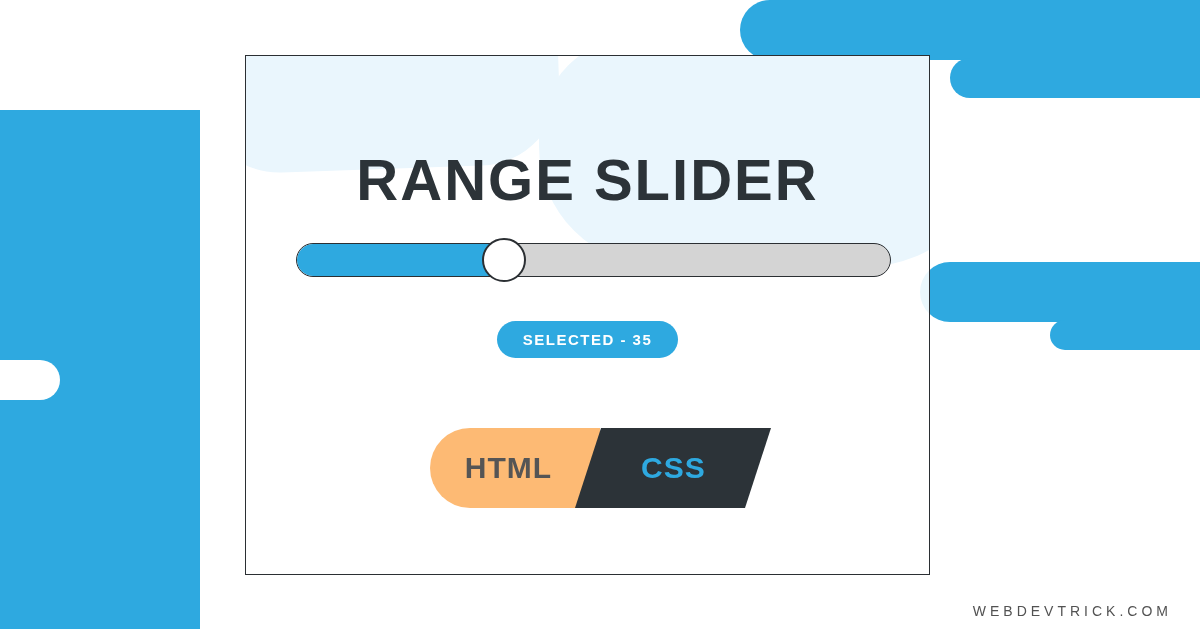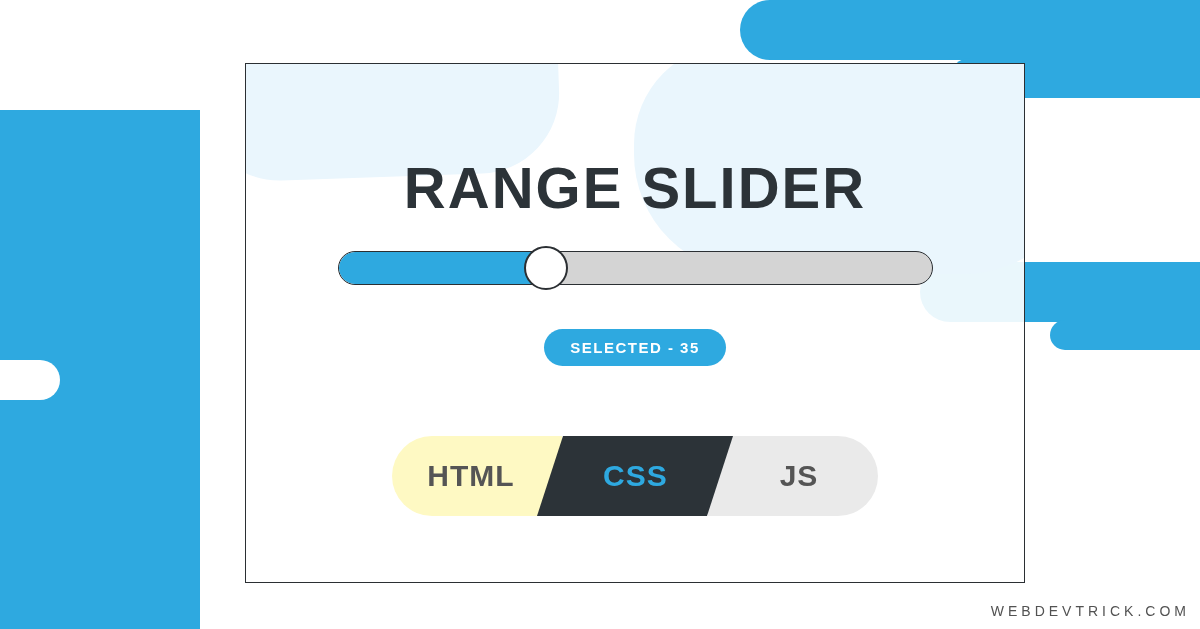--- a/index.html
+++ b/index.html
@@ -62,22 +62,22 @@
       top: 360px;
       width: 60px;
       height: 40px;
       background: #ffffff;
       border-radius: 0 20px 20px 0;
     }
     
     .card {
       position: absolute;
       left: 245px;
-      top: 63px;
-      width: 780px;
+      top: 55px;
+      width: 685px;
       height: 520px;
       border: 1px solid #2b2f33;
       background: rgba(255,255,255,0.9);
       backdrop-filter: none;
     }
     
     .card-blob-1 {
       position: absolute;
       left: -47px;
       top: -57px;
@@ -167,21 +167,21 @@
       display: flex;
       align-items: center;
       justify-content: center;
       font-size: 30px;
       font-weight: 700;
       letter-spacing: 1px;
       font-family: Arial, sans-serif;
     }
     .tab-left {
       width: 170px;
-      background: #fef9c3;
+      background: #fdba74;
       color: #555;
       border-radius: 40px 0 0 40px;
       padding-right: 12px;
       z-index: 1;
     }
     .tab-mid {
       width: 170px;
       background: #2c3338;
       color: #2ea9e0;
       transform: skewX(-18deg);
@@ -193,21 +193,21 @@
       width: 170px;
       background: #eaeaea;
       color: #555;
       border-radius: 0 40px 40px 0;
       padding-left: 12px;
       z-index: 1;
     }
     
     .site-label {
       position: absolute;
-      right: 10px;
+      right: 28px;
       bottom: 10px;
       font-size: 14px;
       letter-spacing: 4px;
       color: #525252;
       font-family: Arial, sans-serif;
     }
     .card-inner {
       position: relative;
       width: 100%;
       height: 100%;
@@ -242,22 +242,19 @@
       <div class="selected-pill">SELECTED - 35</div>
 
       <div>
         <div class="tabs">
           <div class="tab tab-left">
             <span>HTML</span>
           </div>
           <div class="tab tab-mid">
             <span>CSS</span>
           </div>
-          <div class="tab tab-right">
-            <span>JS</span>
-          </div>
         </div>
       </div>
     </div>
   </div>
 </div>
 
 <div class="site-label">WEBDEVTRICK.COM</div>
 
 </body></html>

